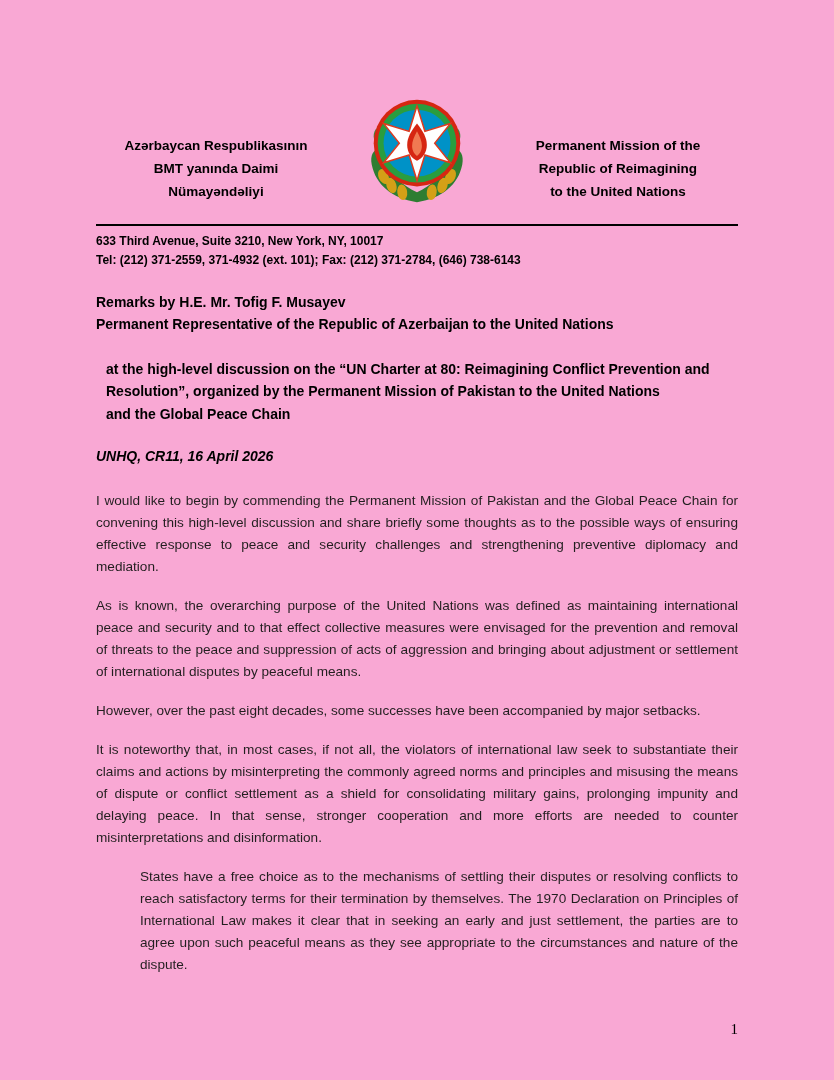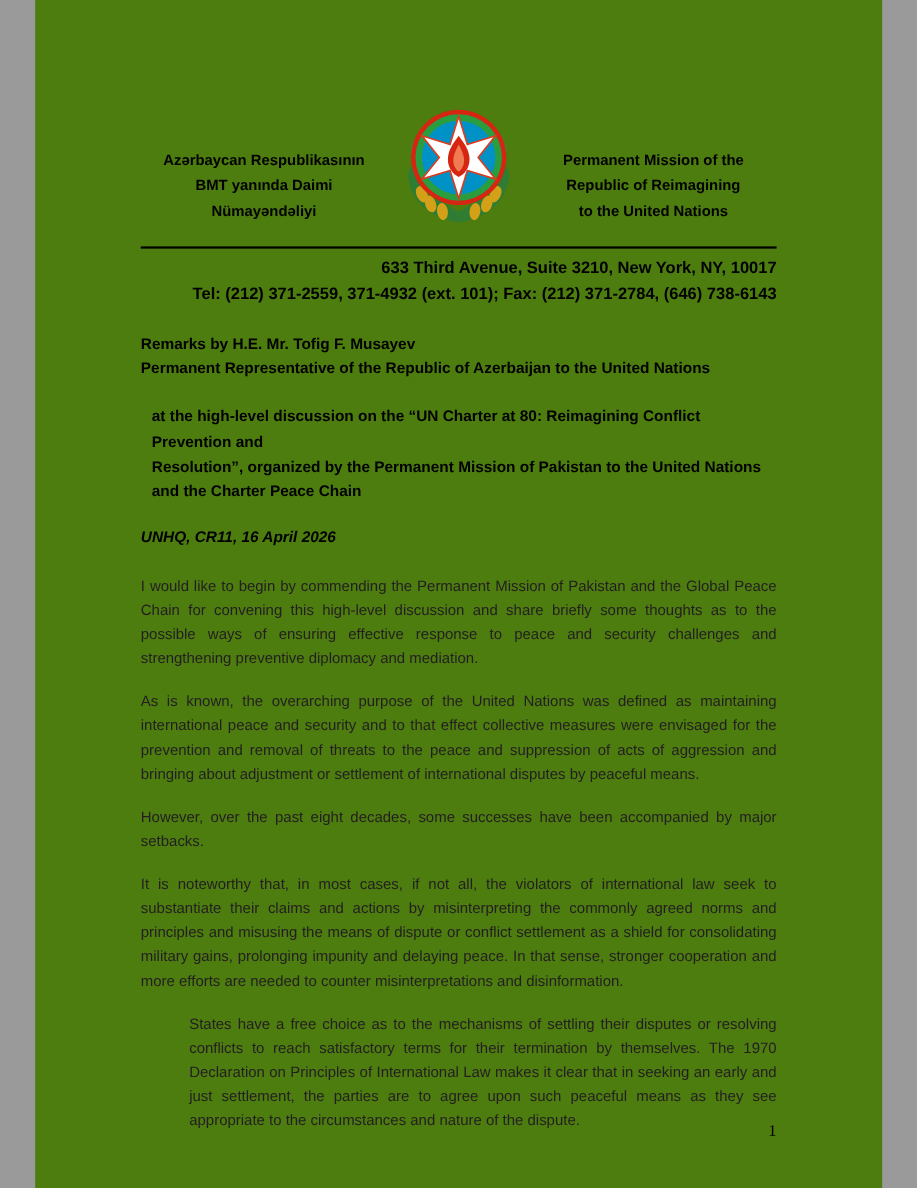--- a/index.html
+++ b/index.html
@@ -4,23 +4,23 @@
 <style>
   html, body {
     margin: 0;
     padding: 0;
     background: #9a9a9a;
   }
   body {
     font-family: "Liberation Sans", sans-serif;
   }
   .page {
-    width: 770px;
+    width: 834px;
     height: 1080px;
-    background: #4d7c0f;
+    background: #f9a8d4;
     position: relative;
     box-sizing: border-box;
     padding: 78px 96px 40px 96px;
     margin: 0 auto;
     overflow: hidden;
   }
   
   .letterhead {
     display: flex;
     align-items: flex-start;
@@ -44,22 +44,22 @@
     justify-content: center;
     align-items: flex-start;
     padding-top: 4px;
   }
   .rule {
     border: none;
     border-top: 2px solid #000;
     margin: 14px 0 6px 0;
   }
   .addr {
-    text-align: right;
-    font-size: 15px;
+    text-align: left;
+    font-size: 12px;
     font-weight: bold;
     line-height: 1.6;
     color: #000;
   }
   
   .titles {
     margin-top: 22px;
     text-align: left;
     color: #000;
   }
@@ -162,21 +162,21 @@
     <div>Tel: (212) 371-2559, 371-4932 (ext. 101); Fax: (212) 371-2784, (646) 738-6143</div>
   </div>
 
   <div class="titles">
     <div class="t-line">Remarks by H.E. Mr. Tofig F. Musayev</div>
     <div class="t-line">Permanent Representative of the Republic of Azerbaijan to the United Nations</div>
 
     <div class="t-group">
       <div>at the high-level discussion on the “UN Charter at 80: Reimagining Conflict Prevention and</div>
       <div>Resolution”, organized by the Permanent Mission of Pakistan to the United Nations</div>
-      <div>and the Charter Peace Chain</div>
+      <div>and the Global Peace Chain</div>
     </div>
 
     <div class="t-venue">UNHQ, CR11, 16 April 2026</div>
   </div>
 
   <div class="body-text">
     <p>I would like to begin by commending the Permanent Mission of Pakistan and the Global Peace Chain for convening this high-level discussion and share briefly some thoughts as to the possible ways of ensuring effective response to peace and security challenges and strengthening preventive diplomacy and mediation.</p>
     <p>As is known, the overarching purpose of the United Nations was defined as maintaining international peace and security and to that effect collective measures were envisaged for the prevention and removal of threats to the peace and suppression of acts of aggression and bringing about adjustment or settlement of international disputes by peaceful means.</p>
     <p>However, over the past eight decades, some successes have been accompanied by major setbacks.</p>
     <p>It is noteworthy that, in most cases, if not all, the violators of international law seek to substantiate their claims and actions by misinterpreting the commonly agreed norms and principles and misusing the means of dispute or conflict settlement as a shield for consolidating military gains, prolonging impunity and delaying peace. In that sense, stronger cooperation and more efforts are needed to counter misinterpretations and disinformation.</p>

